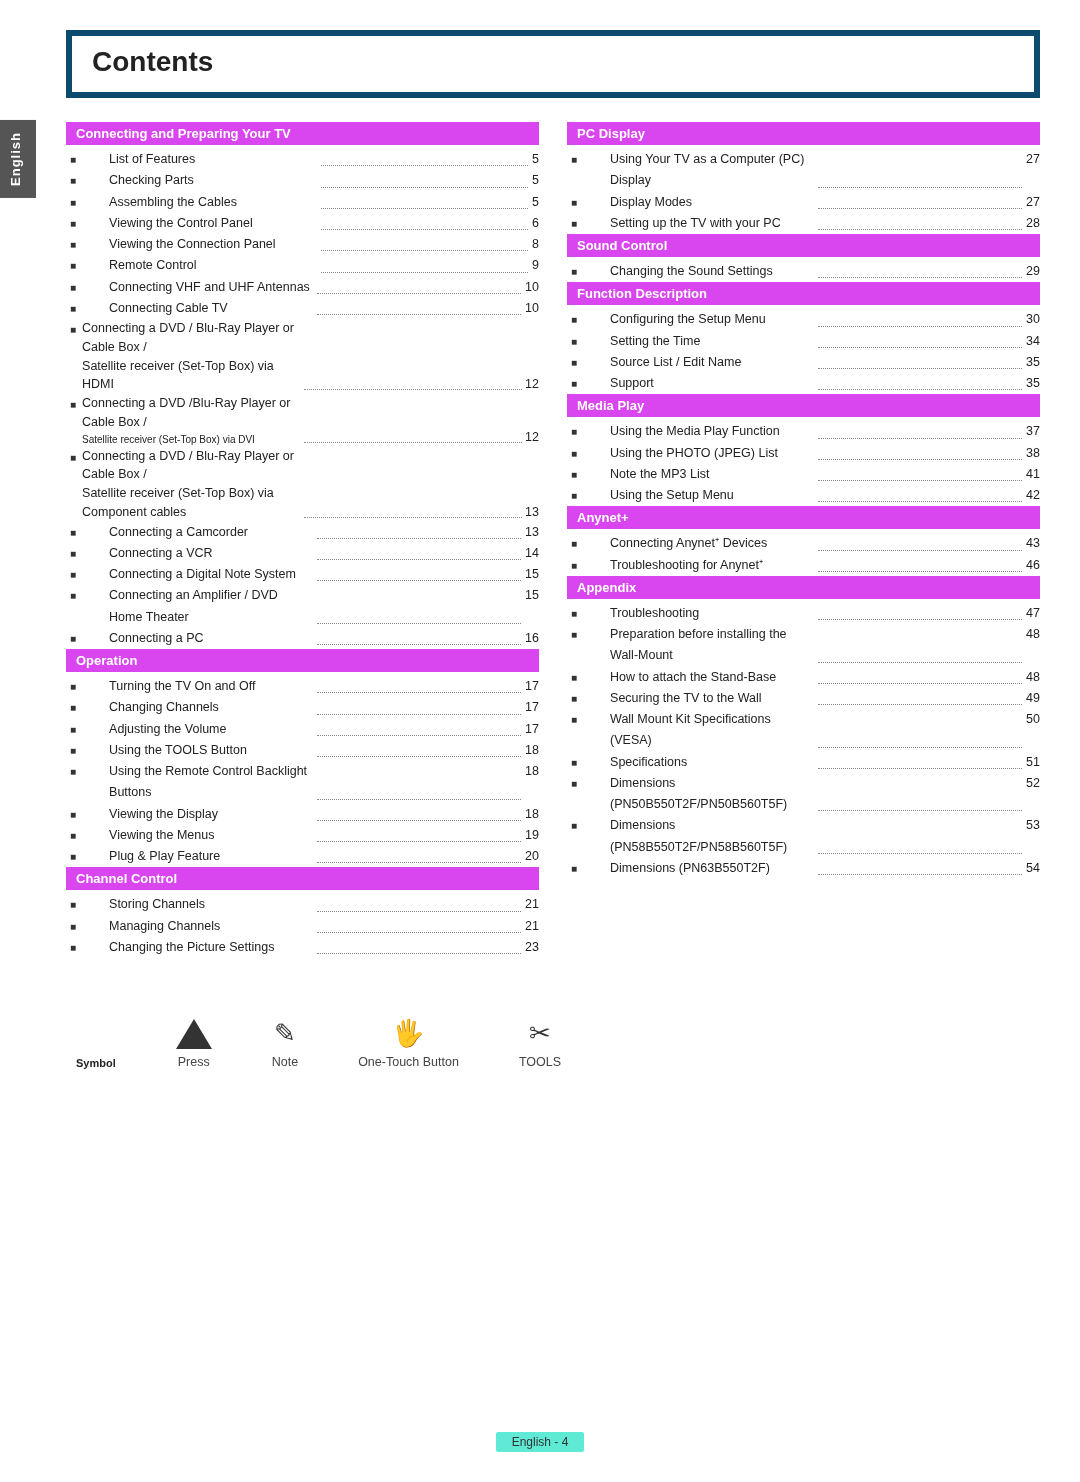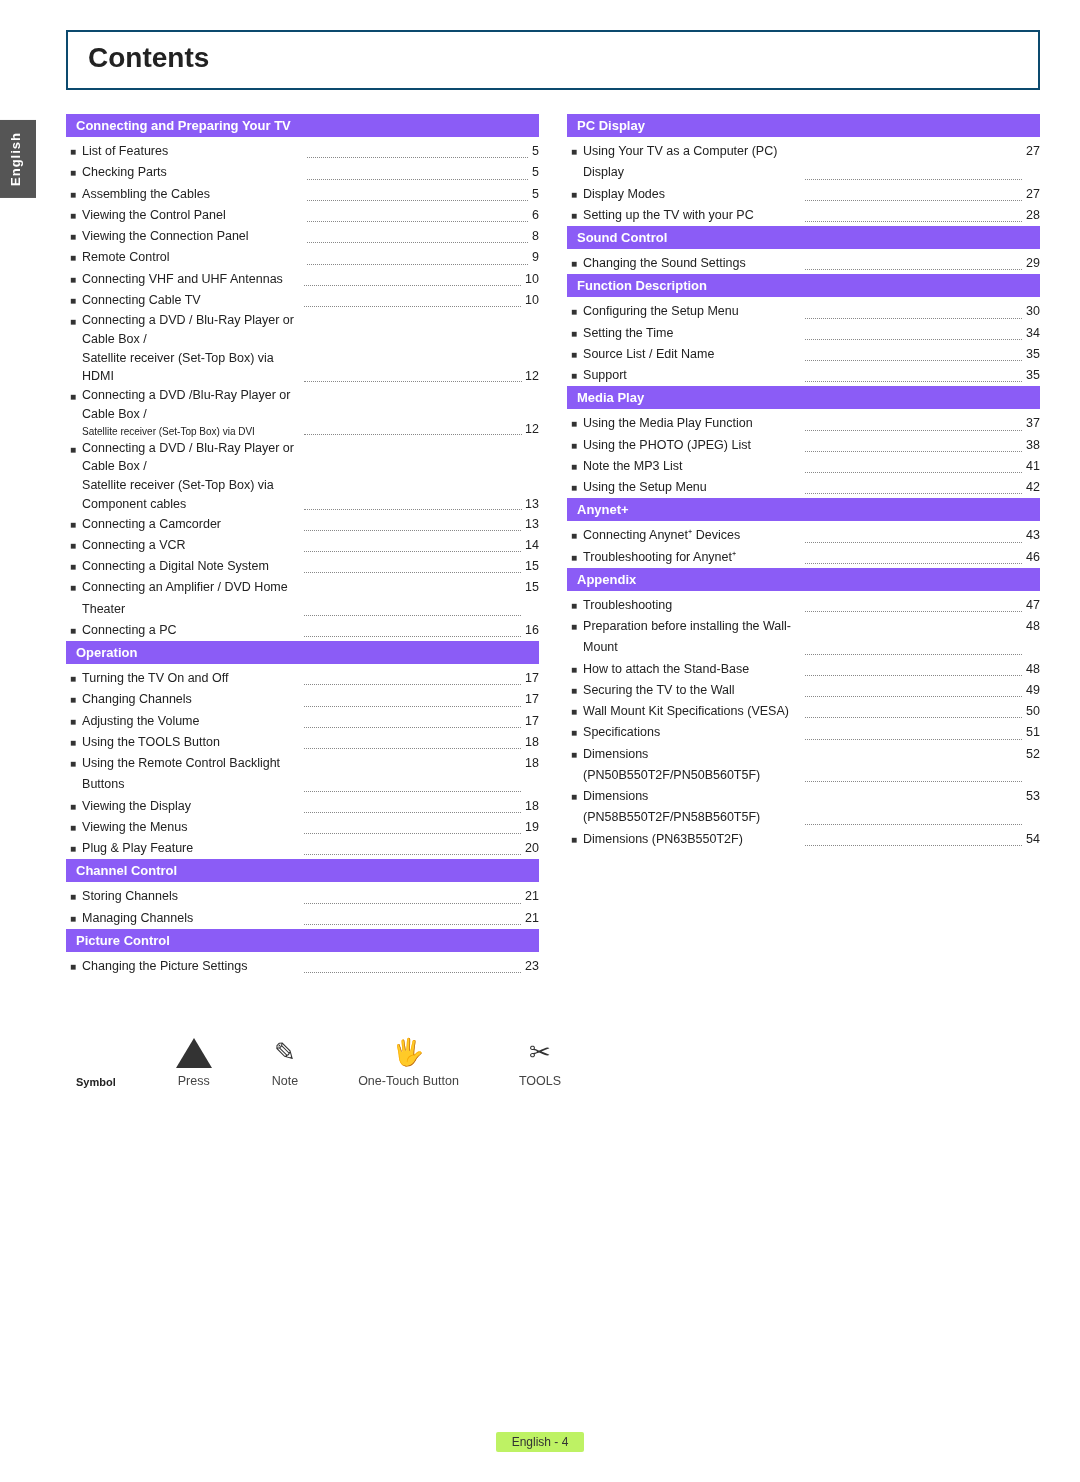--- a/index.html
+++ b/index.html
@@ -30,21 +30,21 @@
       letter-spacing: 1px;
     }
 
     .page-content {
       margin-left: 36px;
       padding: 30px 40px 30px 30px;
     }
 
     
     .contents-title-box {
-      border: 2px solid #0c4a6e;
+      border: 6px solid #0c4a6e;
       padding: 10px 20px 14px 20px;
       margin-bottom: 24px;
     }
     .contents-title {
       font-size: 28px;
       font-weight: bold;
       color: #222;
     }
 
     
@@ -54,21 +54,21 @@
     }
     .col-left {
       flex: 1;
     }
     .col-right {
       flex: 1;
     }
 
     
     .section-header {
-      background: #8b5cf6;
+      background: #d946ef;
       color: #fff;
       font-weight: bold;
       font-size: 13px;
       padding: 4px 10px;
       margin-bottom: 4px;
       margin-top: 14px;
     }
 
     
     .toc-item {
@@ -80,20 +80,21 @@
       padding-left: 4px;
     }
     .toc-item .bullet {
       font-size: 10px;
       margin-right: 6px;
       flex-shrink: 0;
       color: #333;
     }
     .toc-item .toc-label {
       flex: 1;
+      margin-left: 27px;
     }
     .toc-item .toc-dots {
       flex: 1;
       border-bottom: 1px dotted #888;
       margin: 0 4px;
       min-width: 10px;
       height: 1px;
       align-self: flex-end;
       margin-bottom: 4px;
     }
@@ -126,21 +127,21 @@
     .footer {
       position: absolute;
       bottom: 30px;
       left: 0;
       right: 0;
       text-align: center;
       font-size: 12px;
       color: #555;
     }
     .footer-badge {
-      background: #bef264;
+      background: #5eead4;
       display: inline-block;
       padding: 3px 16px;
       border-radius: 2px;
       font-size: 12px;
       color: #333;
     }
 
     .section-header:first-of-type {
       margin-top: 0;
     }
@@ -389,21 +390,20 @@
             <span class="toc-page">21</span>
           </div>
           <div class="toc-item">
             <span class="bullet">■</span>
             <span class="toc-label">Managing Channels</span>
             <span class="toc-dots"></span>
             <span class="toc-page">21</span>
           </div>
         </div>
         <div>
-          <div class="section-header">Picture Control</div>
           <div class="toc-item">
             <span class="bullet">■</span>
             <span class="toc-label">Changing the Picture Settings</span>
             <span class="toc-dots"></span>
             <span class="toc-page">23</span>
           </div>
         </div>
       </div>
 
     <div class="col-right" id="right-col">

